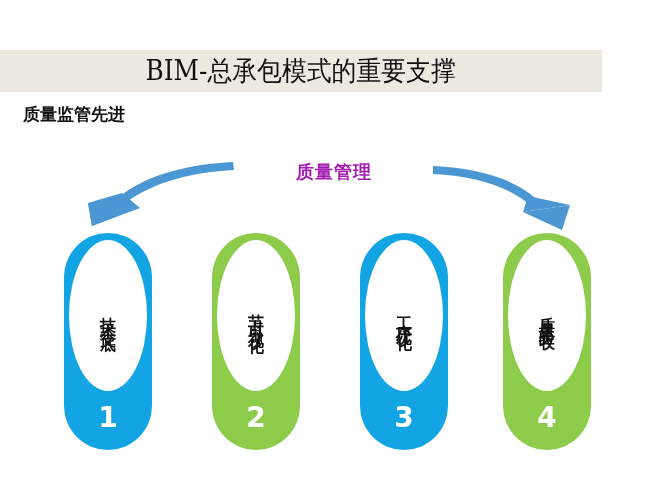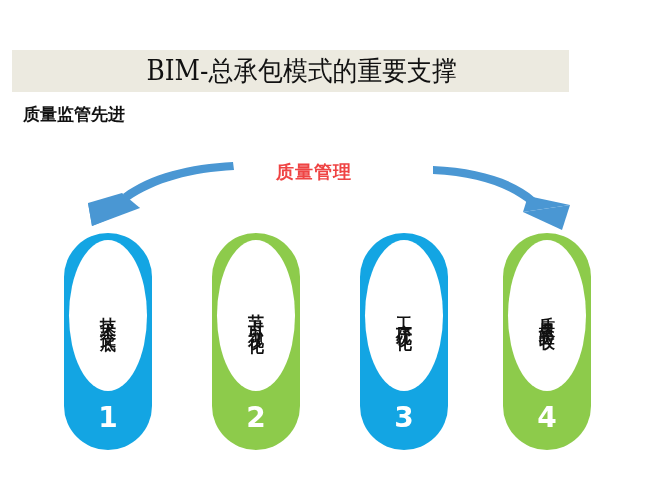--- a/index.html
+++ b/index.html
@@ -2,36 +2,36 @@
 <html><head>
   <meta charset="utf-8">
   <style>
     html, body { margin:0; padding:0; }
     body {
       width:650px; height:487px; position:relative; overflow:hidden;
       background:#ffffff;
       font-family:"DejaVu Sans", "Liberation Sans", sans-serif;
     }
     .title-band {
-      position:absolute; left:12px; top:50px; width:534px; height:42px;
+      position:absolute; left:0; top:50px; width:602px; height:42px;
       background:#ECEAE0;
-      display:flex; align-items:center; justify-content:center;padding-left:23px;
+      display:flex; align-items:center; justify-content:center;
     }
     .title-text {
       font-family:"DejaVu Serif", "Liberation Serif", serif;
       font-size:27px; color:#111; letter-spacing:0px;
       transform:scaleX(0.92);
     }
     .subtitle {
       position:absolute; left:23px; top:103px;
       font-size:17px; color:#111;font-weight:bold;
     }
     .center-label {
-      position:absolute; left:276px; top:160px;
-      font-size:18px; font-weight:bold; color:#ef4444;
+      position:absolute; left:296px; top:160px;
+      font-size:18px; font-weight:bold; color:#a21caf;
       letter-spacing:1px;
     }
     .arrows { position:absolute; left:0; top:0; width:650px; height:487px; pointer-events:none; }
     .pill {
       position:absolute; top:233px; width:88px; height:217px;
       border-radius:44px;
     }
     .pill .ellipse {
       position:absolute; left:5px; top:7px; width:78px; height:151px;
       background:#fff; border-radius:50%;

